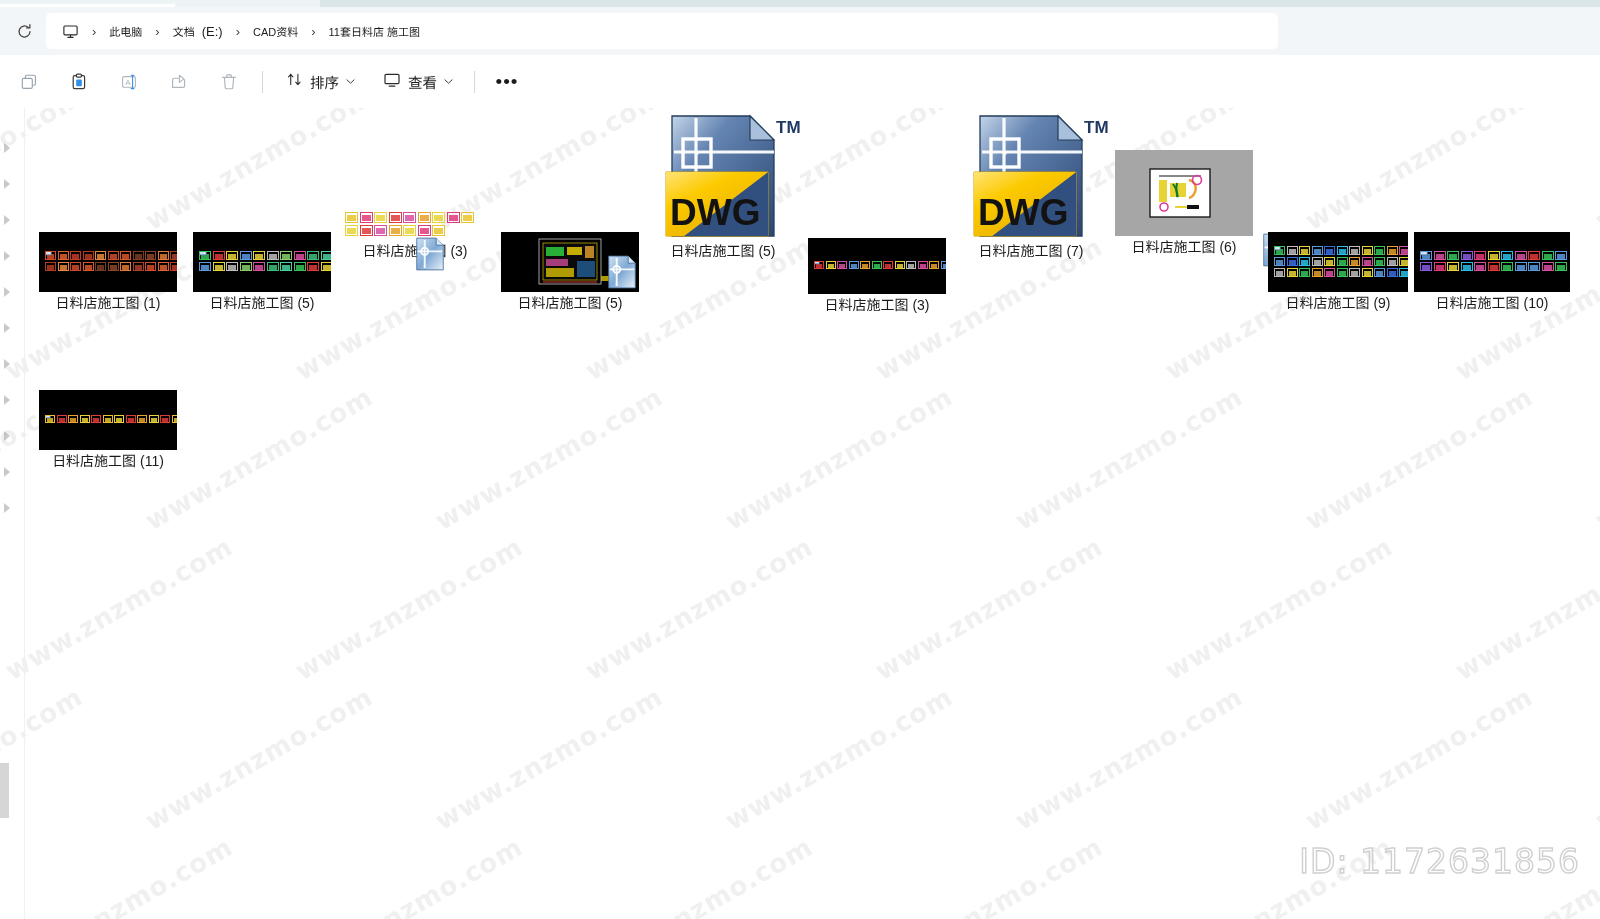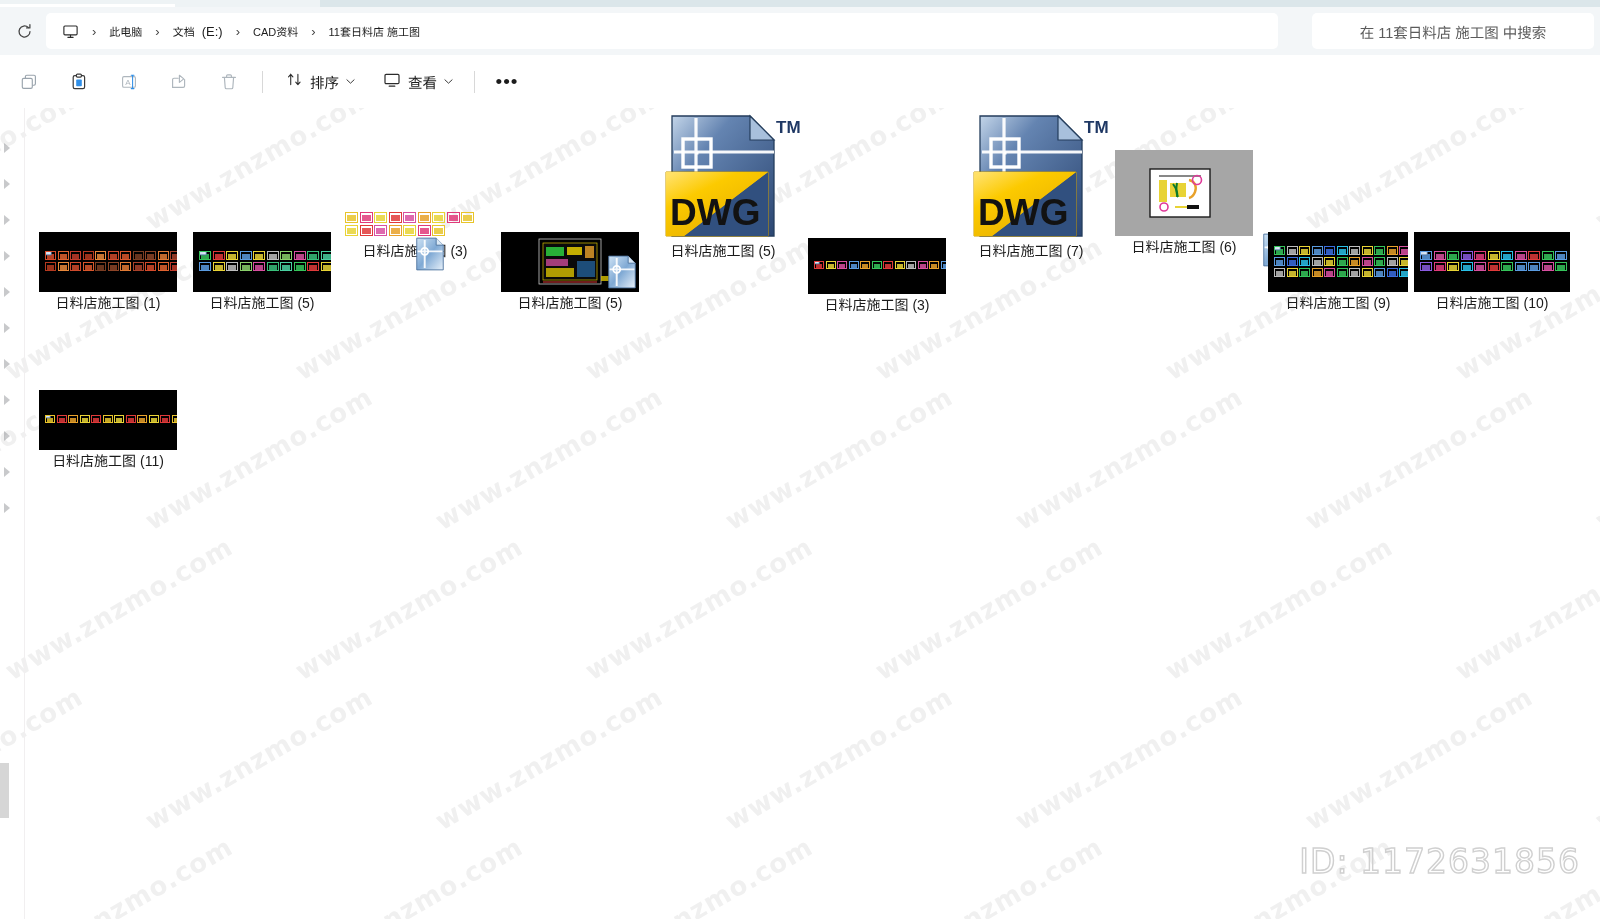--- a/index.html
+++ b/index.html
@@ -292,23 +292,20 @@
       <span class="crumb">文档</span>
       <span class="crumb drive-sub" style="margin-left:3px;">(E:)</span>
       <span class="crumb-sep">›</span>
 
       <span class="crumb">CAD资料</span>
       <span class="crumb-sep">›</span>
 
       <span class="crumb">11套日料店 施工图</span>
     </div>
 
-    <div class="search-box">
-      <span class="search-placeholder">在 11套日料店 施工图 中搜索</span>
-    </div>
   </div>
 
   <div class="cmdbar">
     <div class="cmd-inner">
 
       <div class="cmd-btn">
         <svg width="20" height="20" viewBox="0 0 20 20" fill="none">
           <rect x="6.4" y="3.2" width="10" height="10" rx="1.4" stroke="#9aa4ad" stroke-width="1.15" fill="none"></rect>
           <rect x="3.3" y="6.4" width="10" height="10" rx="1.4" stroke="#9aa4ad" stroke-width="1.15" fill="#fff"></rect>
         </svg>

